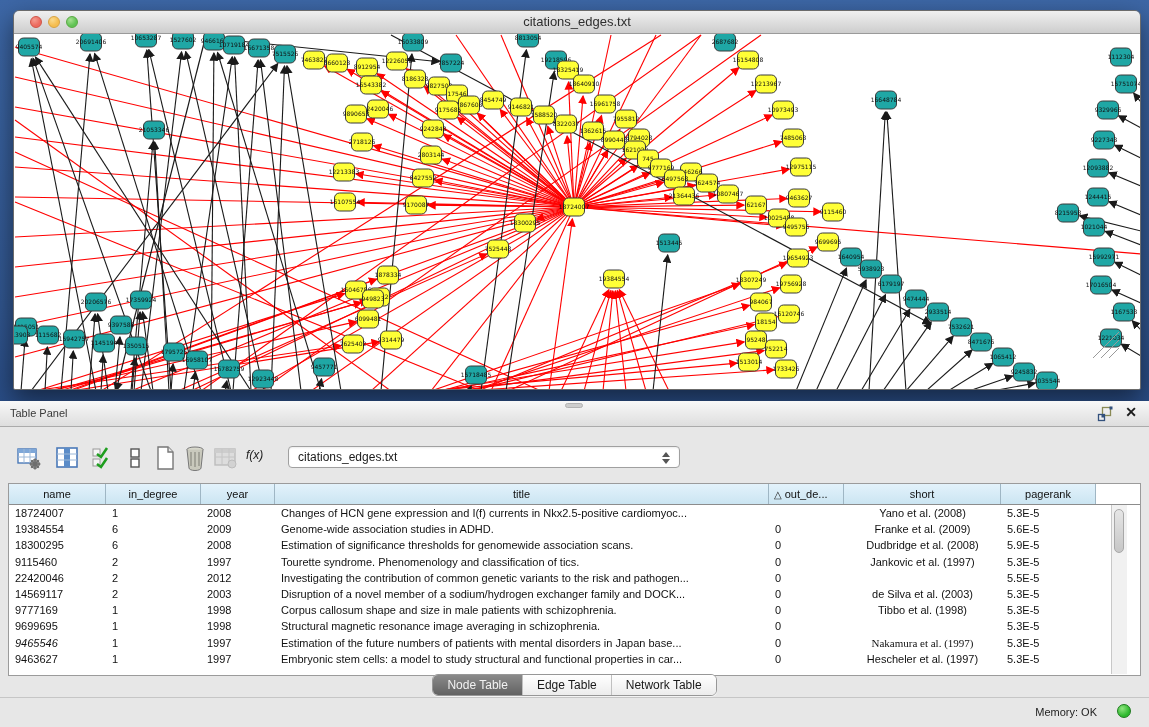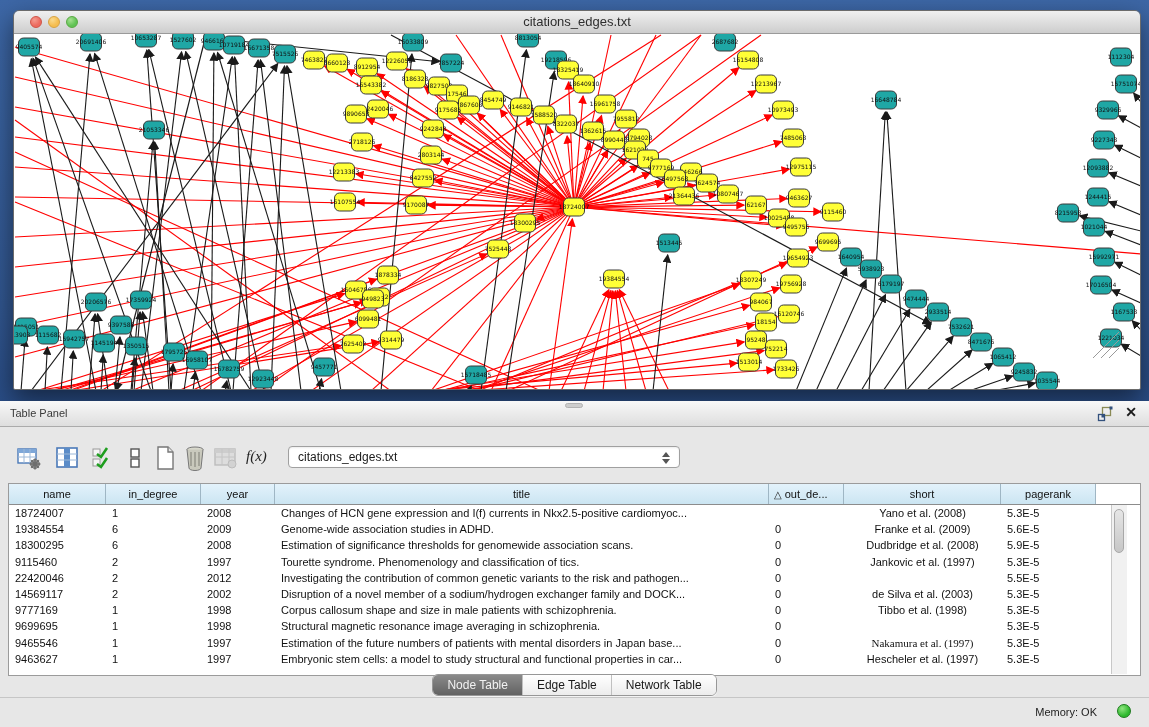--- a/index.html
+++ b/index.html
@@ -25,21 +25,21 @@
   .panel-header{position:absolute;left:0;top:0;width:1149px;height:26px;
     background:linear-gradient(#f8f8f8,#dedede);border-bottom:1px solid #ababab;box-sizing:border-box;}
   .panel-header .ph-title{position:absolute;left:10px;top:6px;font-size:11px;color:#3a3a3a;}
   .panel-grip{position:absolute;left:565px;top:2px;width:18px;height:5px;border-radius:3px;
     background:#cdcdcd;border:1px solid #b2b2b2;box-sizing:border-box;}
   .ph-float{position:absolute;right:36px;top:5px;width:16px;height:16px;cursor:pointer;}
   .ph-close{position:absolute;right:12px;top:3px;font-size:14px;font-weight:bold;color:#1a1a1a;cursor:pointer;}
   
   .toolbar{position:absolute;left:0;top:42px;width:1149px;height:34px;}
   .tb-btn{position:absolute;top:2px;width:26px;height:26px;cursor:pointer;}
-  .fx-label{font-family:Liberation Serif, serif;font-style:italic;font-size:15px;color:#222;}
+  .fx-label{font-family:Liberation Sans, sans-serif;font-style:italic;font-size:12px;color:#222;}
   .combo{position:absolute;left:288px;top:3px;width:392px;height:22px;background:#ffffff;
     border:1px solid #a0a0a0;border-radius:4px;box-sizing:border-box;cursor:pointer;
     box-shadow:inset 0 1px 2px rgba(0,0,0,.08);}
   .combo .combo-text{position:absolute;left:9px;top:3px;font-size:12px;color:#1a1a1a;}
   .combo .stepper{position:absolute;right:7px;top:3px;width:10px;height:16px;}
   .combo .stepper div{width:0;height:0;border-left:4px solid transparent;border-right:4px solid transparent;margin:2px 0;}
   .combo .up{border-bottom:5px solid #555;}
   .combo .down{border-top:5px solid #555;}
   
   .table-wrap{position:absolute;left:8px;top:82px;width:1133px;height:193px;background:#ffffff;
@@ -880,21 +880,21 @@
             <div class="td" style="width: 95px;">2</div>
             <div class="td" style="width: 74px;">2012</div>
             <div class="td" style="width: 494px;">Investigating the contribution of common genetic variants to the risk and pathogen...</div>
             <div class="td" style="width: 75px;">0</div>
             <div class="td center" style="width: 157px; margin-top: 47px;">Stergiakouli et al. (2012)</div>
             <div class="td" style="width: 95px;">5.5E-5</div>
           </div>
           <div class="tr">
             <div class="td" style="width: 97px;">14569117</div>
             <div class="td" style="width: 95px;">2</div>
-            <div class="td" style="width: 74px;">2002</div>
+            <div class="td" style="width: 74px;">2003</div>
             <div class="td" style="width: 494px;">Disruption of a novel member of a sodium/hydrogen exchanger family and DOCK...</div>
             <div class="td" style="width: 75px;">0</div>
             <div class="td center" style="width: 157px;">de Silva et al. (2003)</div>
             <div class="td" style="width: 95px;">5.3E-5</div>
           </div>
           <div class="tr">
             <div class="td" style="width: 97px;">9777169</div>
             <div class="td" style="width: 95px;">1</div>
             <div class="td" style="width: 74px;">1998</div>
             <div class="td" style="width: 494px;">Corpus callosum shape and size in male patients with schizophrenia.</div>
@@ -905,21 +905,21 @@
           <div class="tr">
             <div class="td" style="width: 97px;">9699695</div>
             <div class="td" style="width: 95px;">1</div>
             <div class="td" style="width: 74px;">1998</div>
             <div class="td" style="width: 494px;">Structural magnetic resonance image averaging in schizophrenia.</div>
             <div class="td" style="width: 75px;">0</div>
             <div class="td center" style="width: 157px; margin-top: 28px;">Wolkin et al. (1998)</div>
             <div class="td" style="width: 95px;">5.3E-5</div>
           </div>
           <div class="tr">
-            <div class="td" style="width: 97px;">9465546</div>
+            <div class="td" style="width: 97px; font-style: italic;">9465546</div>
             <div class="td" style="width: 95px;">1</div>
             <div class="td" style="width: 74px;">1997</div>
             <div class="td" style="width: 494px;">Estimation of the future numbers of patients with mental disorders in Japan base...</div>
             <div class="td" style="width: 75px;">0</div>
             <div class="td center" style="width: 157px; font-family: Liberation Serif, serif;">Nakamura et al. (1997)</div>
             <div class="td" style="width: 95px;">5.3E-5</div>
           </div>
           <div class="tr">
             <div class="td" style="width: 97px;">9463627</div>
             <div class="td" style="width: 95px;">1</div>

